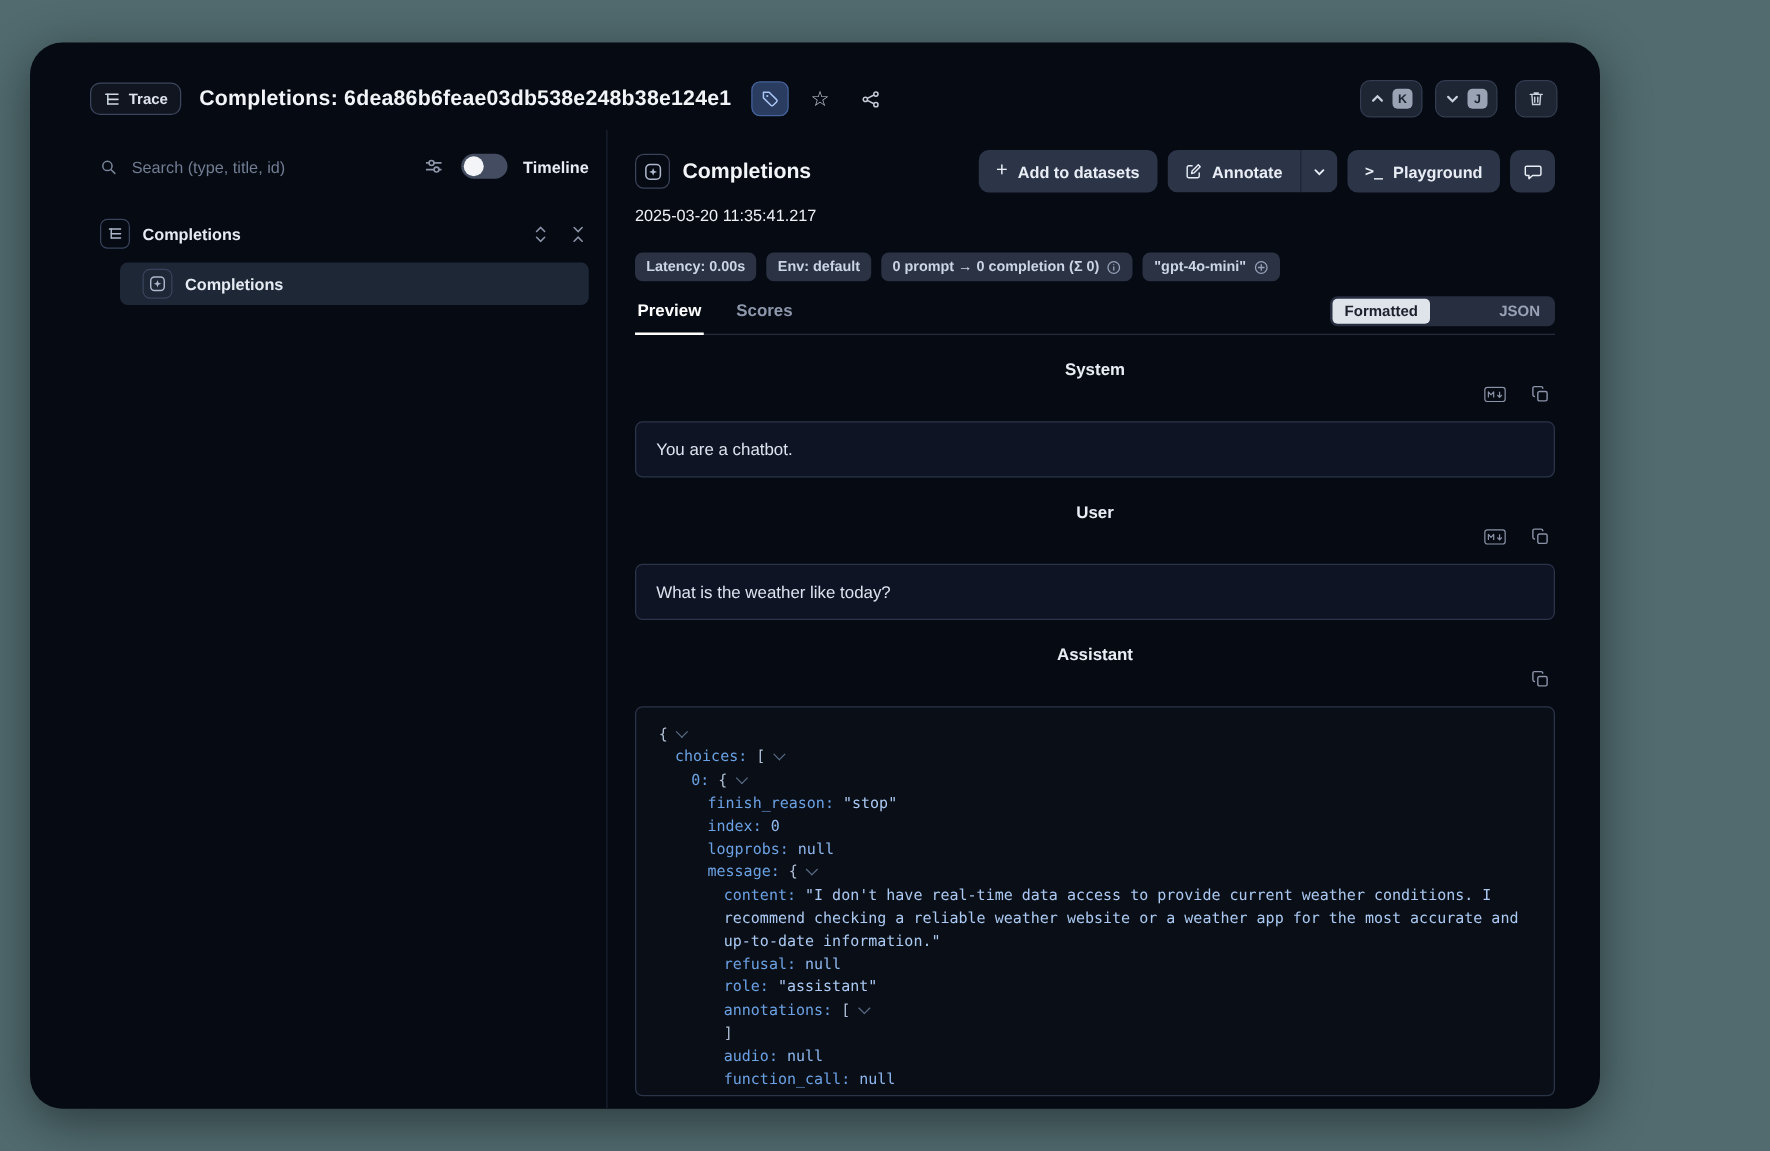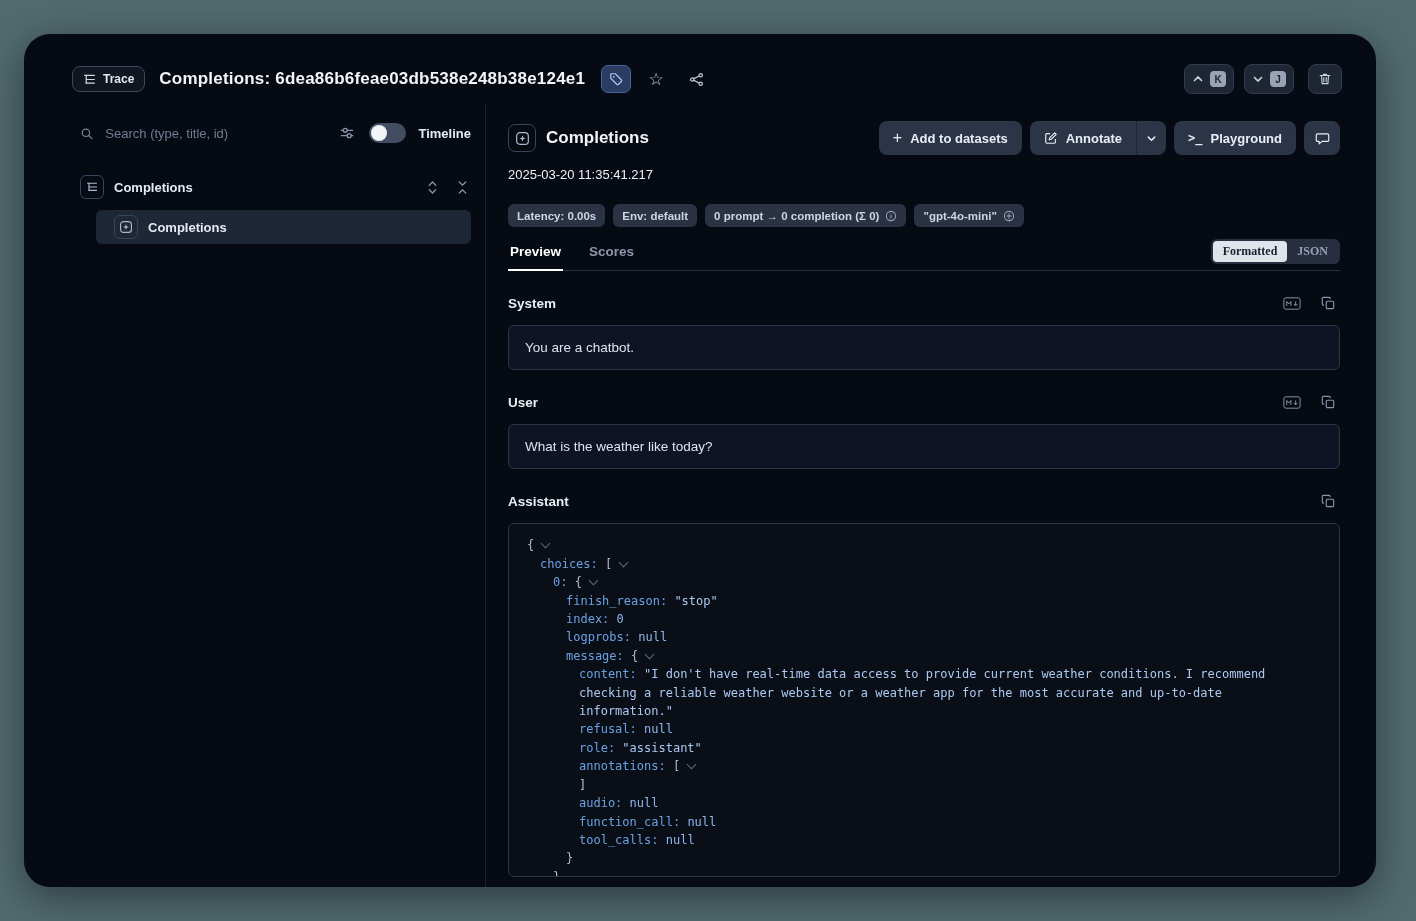--- a/index.html
+++ b/index.html
@@ -3,21 +3,21 @@
 <meta charset="utf-8">
 <style>
   html,body{margin:0;padding:0;}
   body{
     width:1416px;height:921px;overflow:hidden;
     background:#516b6f;
     font-family:"Liberation Sans","DejaVu Sans",sans-serif;
     -webkit-font-smoothing:antialiased;
   }
   .window{
-    position:absolute;left:24px;top:34px;width:1352px;height:853px;
+    position:absolute;left:24px;top:34px;width:1256px;height:853px;
     background:#060a12;border-radius:26px;overflow:hidden;
     box-shadow:0 10px 40px rgba(0,0,0,.45);
   }
   
   .titlebar{
     display:flex;align-items:center;gap:10px;
     padding:30px 34px 10px 48px;
   }
   .trace-badge{
     display:inline-flex;align-items:center;gap:7px;
@@ -131,24 +131,24 @@
   }
   .tab{
     font-size:13.5px;font-weight:bold;color:#8d97ac;padding:4px 2px 10px 2px;cursor:pointer;
     border-bottom:2px solid transparent;margin-bottom:-1px;
   }
   .tab.active{color:#ffffff;border-bottom-color:#ffffff;}
   .seg{
     margin-left:auto;display:flex;align-items:center;background:#272e3f;border-radius:6px;
     padding:2px;margin-bottom:6px;
   }
-  .seg-item{font-size:12px;font-weight:bold;padding:3px 10px;border-radius:4px;cursor:pointer;font-family:Liberation Serif, serif;}
+  .seg-item{font-size:12px;font-weight:bold;padding:3px 10px;border-radius:4px;cursor:pointer;}
   .seg-item.on{background:#dfe3ea;color:#1a202c;}
-  .seg-item.off{color:#98a2b6;}
-  .sec-head{margin-top:20px;display:flex;align-items:center;}
+  .seg-item.off{color:#98a2b6;margin-left:45px;}
+  .sec-head{margin-top:20px;display:flex;align-items:center;flex-direction:column;}
   .sec-label{font-size:13.5px;font-weight:bold;color:#e9edf4;}
   .sec-icons{margin-left:auto;display:flex;align-items:center;gap:12px;color:#8a93a8;}
   .sec-icons .sb-icon-btn{color:#8a93a8;}
   .msg-box{
     margin-top:10px;background:#0e1424;border:1px solid #2b3448;border-radius:6px;
     padding:14px 16px;font-size:13.5px;color:#dde3ee;
   }
   .code-box{
     margin-top:10px;background:#0a0f17;border:1px solid #2b3448;border-radius:6px;
     padding:12px 18px;height:386px;box-sizing:border-box;overflow:hidden;

